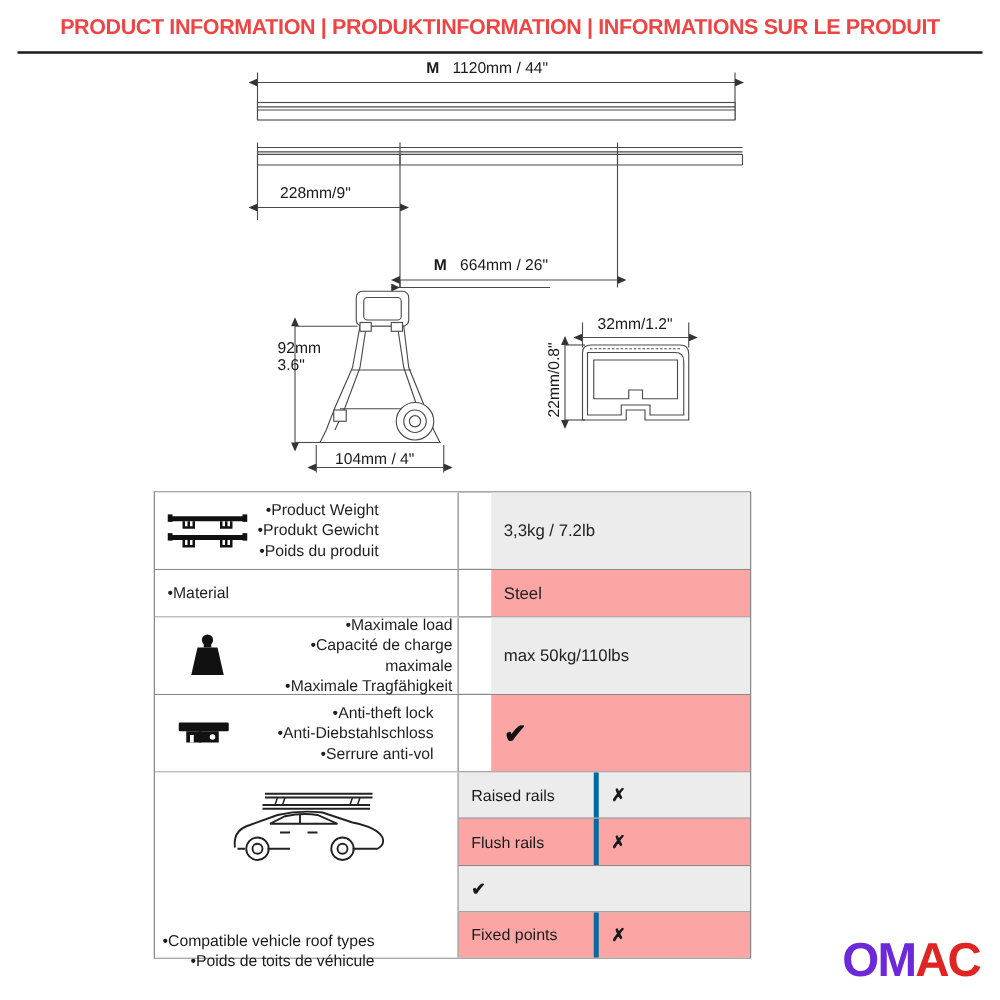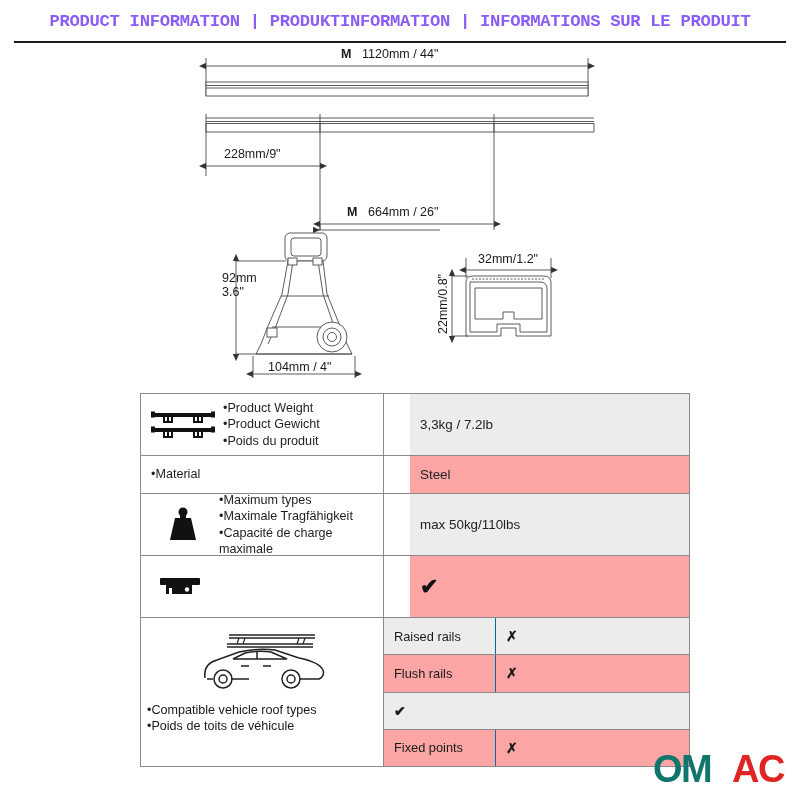--- a/index.html
+++ b/index.html
@@ -15,41 +15,41 @@
   
   .header {
     position: absolute;
     top: 0; left: 0; width: 800px; height: 42px;
     display: flex; align-items: center; justify-content: center;
   }
   .header-title {
     font-size: 17.2px;
     font-weight: 700;
     letter-spacing: -0.3px;
-    color: #8b5cf6;
+    color: #ef4444;
     white-space: nowrap;
-    font-family: Liberation Mono, monospace;
   }
   .header-rule {
     position: absolute;
     top: 41px; left: 14px; width: 772px; height: 2px;
     background: #1a1a1a;
   }
 
   
   .drawing { position: absolute; top: 44px; left: 0; width: 800px; height: 340px; }
   .drawing svg { display: block; }
 
   
   .spec-table {
     position: absolute;
-    left: 140px; top: 393px;
-    width: 550px;
+    left: 123px; top: 393px;
+    width: 478px;
     border: 1px solid #8a8a8a;
     border-collapse: collapse;
+    text-align: right;
   }
   .spec-row { display: flex; border-bottom: 1px solid #8a8a8a; }
   .spec-row:last-child { border-bottom: none; }
   .spec-label-cell {
     width: 243px;
     display: flex; align-items: center;
     padding: 6px 4px 6px 6px;
     border-right: 1px solid #8a8a8a;
     background: #ffffff;
   }
@@ -92,54 +92,54 @@
     flex: 1;
     display: flex;
     border-bottom: 1px solid #8a8a8a;
   }
   .roof-sub-row:last-child { border-bottom: none; }
   .roof-name {
     width: 112px;
     display: flex; align-items: center;
     padding-left: 10px;
     font-size: 12.8px;
-    border-right: 1px solid #0369a1;
+    border-right: 4px solid #0369a1;
   }
   .roof-mark {
     flex: 1;
     display: flex; align-items: center;
     padding-left: 10px;
     font-size: 14px; font-weight: 700;
   }
   .roof-label-cell {
     width: 243px;
     border-right: 1px solid #8a8a8a;
     display: flex; flex-direction: column;
     align-items: center;
     justify-content: flex-start;
     padding-top: 8px;
     background: #fff;
   }
   .roof-text {
     font-size: 12.6px; line-height: 1.3;
     align-self: flex-start;
-    padding-left: 6px; padding-top: 6px;
+    padding-left: 6px; padding-top: 6px; margin-top: 42px;
   }
 
   
   .logo {
     position: absolute;
     right: 16px; bottom: 12px;
     font-size: 38px;
     font-weight: 800;
     letter-spacing: -1.5px;
     line-height: 1;
   }
-  .logo .dark { color: #0f766e; }
-  .logo .red  { color: #e02323; padding-left: 21px; }
+  .logo .dark { color: #6d28d9; }
+  .logo .red  { color: #e02323; }
 </style>
 </head>
 <body>
 
 <div class="header">
   <div class="header-title">PRODUCT INFORMATION | PRODUKTINFORMATION | INFORMATIONS SUR LE PRODUIT</div>
 </div>
 <div class="header-rule"></div>
 
 <div class="drawing">
@@ -278,21 +278,21 @@
             <rect x="14" y="26" width="2" height="4" fill="#fff"></rect>
             <rect x="18" y="26" width="2" height="4" fill="#fff"></rect>
             <rect x="42" y="26" width="10" height="6"></rect>
             <rect x="44" y="26" width="2" height="4" fill="#fff"></rect>
             <rect x="48" y="26" width="2" height="4" fill="#fff"></rect>
           </g>
         </svg>
       </div>
       <div class="label-lines pad-left">
         <span>•Product Weight</span>
-        <span>•Product Gewicht</span>
+        <span>•Produkt Gewicht</span>
         <span>•Poids du produit</span>
       </div>
     </div>
     <div class="spec-value-cell shaded">3,3kg / 7.2lb</div>
   </div>
 
   <div class="spec-row row-material">
     <div class="spec-label-cell">
       <div class="label-lines pad-left">
         <span>•Material</span>
@@ -306,41 +306,46 @@
       <div class="icon-box">
         <svg width="40" height="38" viewBox="0 0 40 38">
           <g fill="#111">
             <circle cx="20" cy="6" r="4.5"></circle>
             <rect x="17" y="8" width="6" height="4"></rect>
             <path d="M12,12 L28,12 L33,34 L7,34 Z"></path>
           </g>
         </svg>
       </div>
       <div class="label-lines">
-        <span>•Maximum types</span>
+        <span>•Maximale load</span>
+        <span>•Capacité de charge maximale</span>
         <span>•Maximale Tragfähigkeit</span>
-        <span>•Capacité de charge maximale</span>
       </div>
     </div>
     <div class="spec-value-cell shaded">max 50kg/110lbs</div>
   </div>
 
   <div class="spec-row row-lock">
     <div class="spec-label-cell">
       <div class="icon-box">
         <svg width="54" height="30" viewBox="0 0 54 30">
           <g fill="#111">
             <rect x="4" y="6" width="40" height="7" rx="1"></rect>
             <rect x="20" y="13" width="16" height="9"></rect>
             <rect x="10" y="13" width="12" height="9"></rect>
             <rect x="13" y="16" width="3" height="6" fill="#fff"></rect>
             <circle cx="31" cy="17.5" r="2.2" fill="#fff"></circle>
           </g>
         </svg>
       </div>
+      <div class="label-lines indent">
+        <span>•Anti-theft lock</span>
+        <span>•Anti-Diebstahlschloss</span>
+        <span>•Serrure anti-vol</span>
+      </div>
     </div>
     <div class="spec-value-cell plain">
       <span class="check">✔</span>
     </div>
   </div>
 
   <div class="spec-row row-roof">
     <div class="roof-label-cell">
       <div>
         <svg width="150" height="66" viewBox="0 0 150 66">

